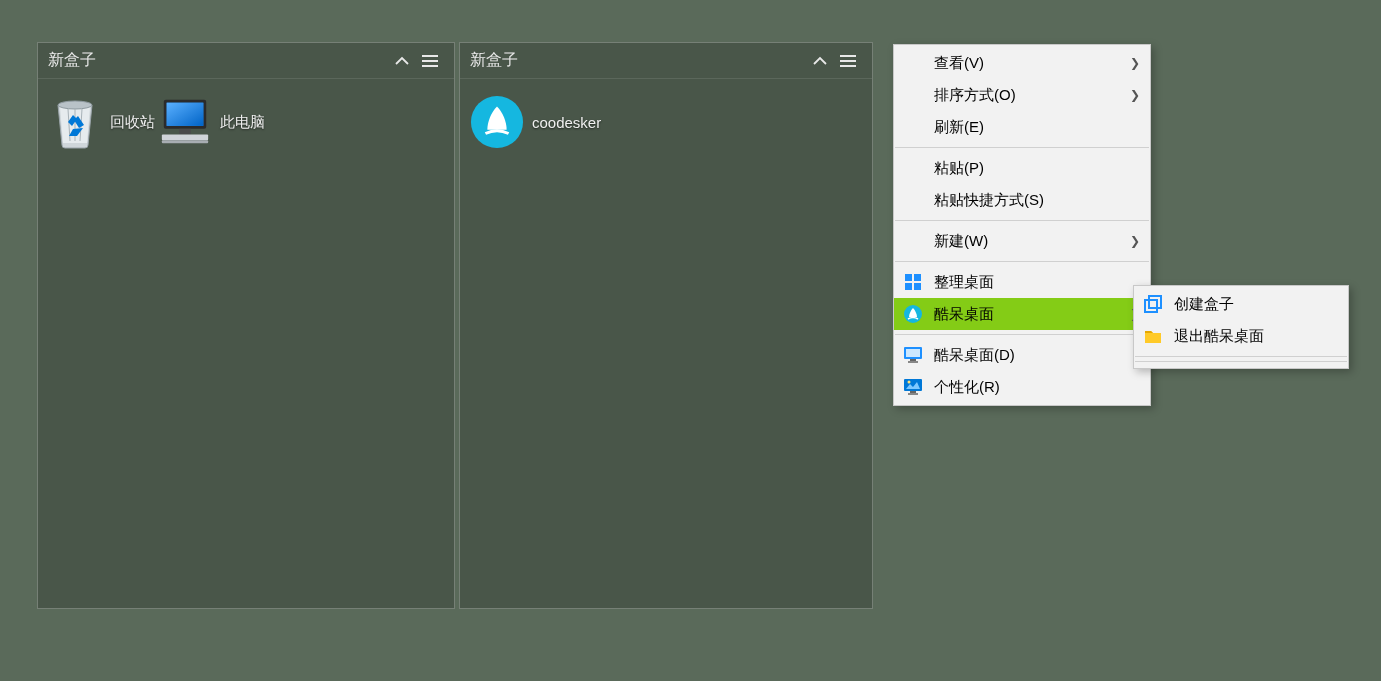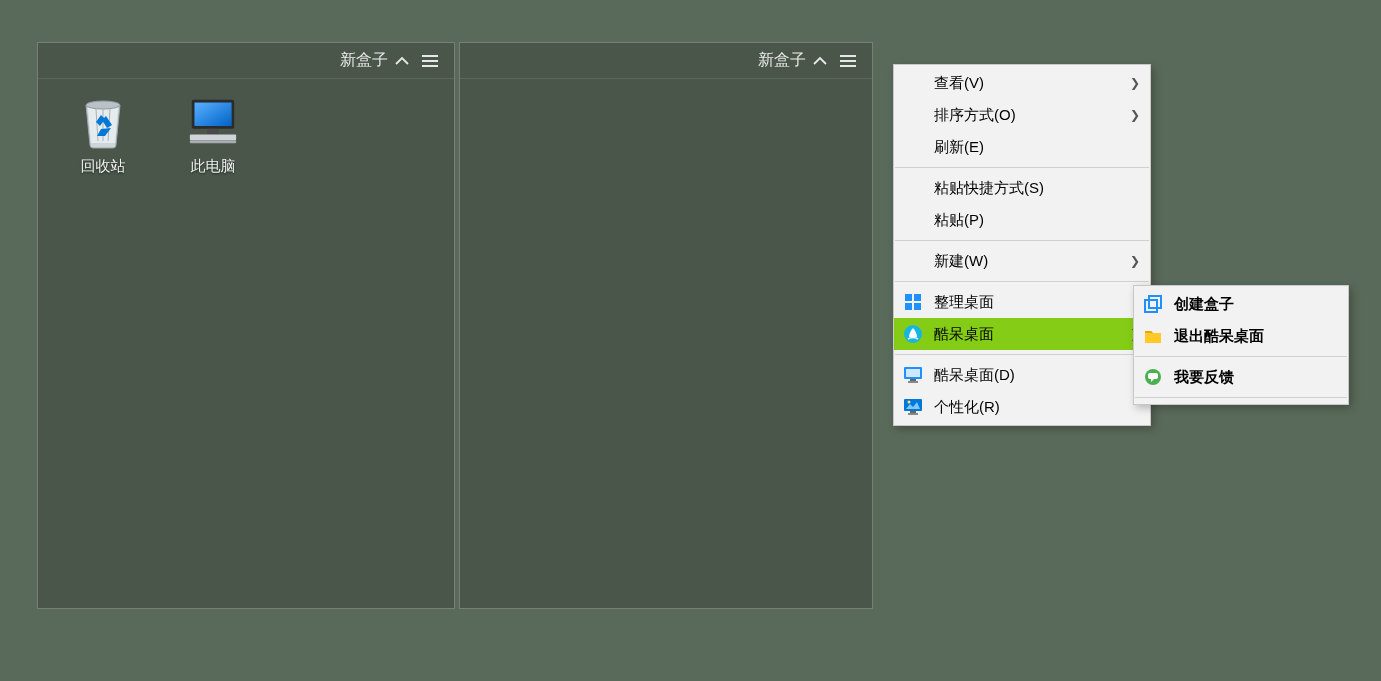--- a/index.html
+++ b/index.html
@@ -23,40 +23,40 @@
   }
   .box-header {
     height: 36px;
     display: flex;
     align-items: center;
     padding: 0 10px;
     color: #e8e8e8;
     font-size: 16px;
     border-bottom: 1px solid rgba(255,255,255,0.1);
   }
-  .box-header .title { flex: 1; text-align: right; }
+  .box-header .title { flex: 1; }
   .box-header .hdr-btn {
     width: 28px;
     height: 28px;
     display: flex;
     align-items: center;
     justify-content: center;
     cursor: pointer;
     color: #e8e8e8;
   }
   .box-body {
     padding: 10px;
     display: flex;
     flex-wrap: wrap;
     align-content: flex-start;
   }
   .icon-item {
     width: 110px;
     display: flex;
-    flex-direction: column;
+    flex-direction: row;
     align-items: center;
     gap: 8px;
     padding: 6px 0;
     cursor: pointer;
   }
   .icon-item .img {
     width: 54px;
     height: 54px;
     display: flex;
     align-items: center;
@@ -176,40 +176,52 @@
       <svg width="16" height="16" viewBox="0 0 16 16">
           <path d="M2 11 L8 5 L14 11" stroke="#e8e8e8" stroke-width="1.8" fill="none"></path>
         </svg>
     </span>
     <span class="hdr-btn">
       <svg width="18" height="16" viewBox="0 0 18 16">
           <path d="M1 3 H17 M1 8 H17 M1 13 H17" stroke="#e8e8e8" stroke-width="1.8"></path>
         </svg>
     </span>
   </div>
+  <div class="box-body">
+    <div class="icon-item">
+      <div class="img">
+        <svg width="56" height="56" viewBox="0 0 56 56">
+          <circle cx="28" cy="28" r="27" fill="#15b7e0"></circle>
+          <path d="M28 12 C22 18 18 28 18 36 L38 36 C38 28 34 18 28 12 Z" fill="#fff"></path>
+          <path d="M16 40 Q28 34 40 40" stroke="#fff" stroke-width="3" fill="none"></path>
+        </svg>
+      </div>
+      <div class="label">coodesker</div>
+    </div>
+  </div>
 </div>
 
-<div class="menu" id="main-menu" style="left:893px; top:44px; width:258px;margin-top:20px;">
+<div class="menu" id="main-menu" style="left:893px; top:44px; width:258px;">
     <div class="menu-item">
       <span>查看(V)</span>
       <span class="arrow">❯</span>
     </div>
     <div class="menu-item">
       <span>排序方式(O)</span>
       <span class="arrow">❯</span>
     </div>
     <div class="menu-item">
       <span>刷新(E)</span>
     </div>
     <div class="menu-sep"></div>
     <div class="menu-item">
+      <span>粘贴(P)</span>
+    </div>
+    <div class="menu-item">
       <span>粘贴快捷方式(S)</span>
-    </div>
-    <div class="menu-item">
-      <span>粘贴(P)</span>
     </div>
     <div class="menu-sep"></div>
     <div class="menu-item">
       <span>新建(W)</span>
       <span class="arrow">❯</span>
     </div>
     <div class="menu-sep"></div>
     <div class="menu-item">
       <span class="micon">
         <svg width="18" height="18" viewBox="0 0 18 18">
@@ -251,44 +263,34 @@
           <path d="M3 11 L7 6 L10 9 L14 4 L17 11 Z" fill="#7ec8ff"></path>
           <circle cx="6" cy="4" r="1.5" fill="#ffe27a"></circle>
           <rect x="7" y="13" width="6" height="2" fill="#666"></rect>
           <rect x="5" y="15" width="10" height="2" fill="#888"></rect>
         </svg>
       </span>
       <span>个性化(R)</span>
     </div>
   </div>
 
-<div class="menu" id="sub-menu" style="left:1133px; top:285px; width:216px;font-weight:bold;">
+<div class="menu" id="sub-menu" style="left:1133px; top:285px; width:216px;">
     <div class="menu-item">
       <span class="micon">
         <svg width="18" height="18" viewBox="0 0 18 18">
           <rect x="5" y="1" width="12" height="12" fill="none" stroke="#1e90ff" stroke-width="2"></rect>
           <rect x="1" y="5" width="12" height="12" fill="none" stroke="#1e90ff" stroke-width="2"></rect>
         </svg>
       </span>
       <span>创建盒子</span>
     </div>
     <div class="menu-item">
       <span class="micon">
         <svg width="18" height="16" viewBox="0 0 18 16">
           <path d="M1 3 L7 3 L9 5 L17 5 L17 15 L1 15 Z" fill="#ffca28"></path>
           <path d="M1 3 L7 3 L9 5 L1 5 Z" fill="#e6a800"></path>
         </svg>
       </span>
       <span>退出酷呆桌面</span>
     </div>
     <div class="menu-sep"></div>
-    <div class="menu-item">
-      <span class="micon">
-        <svg width="18" height="18" viewBox="0 0 18 18">
-          <circle cx="9" cy="9" r="8" fill="#4caf50"></circle>
-          <rect x="4" y="5" width="10" height="6" rx="2" fill="#fff"></rect>
-          <path d="M7 11 L7 14 L10 11 Z" fill="#fff"></path>
-        </svg>
-      </span>
-      <span>我要反馈</span>
-    </div>
     <div class="menu-sep"></div>
   </div>
 
 </body></html>

